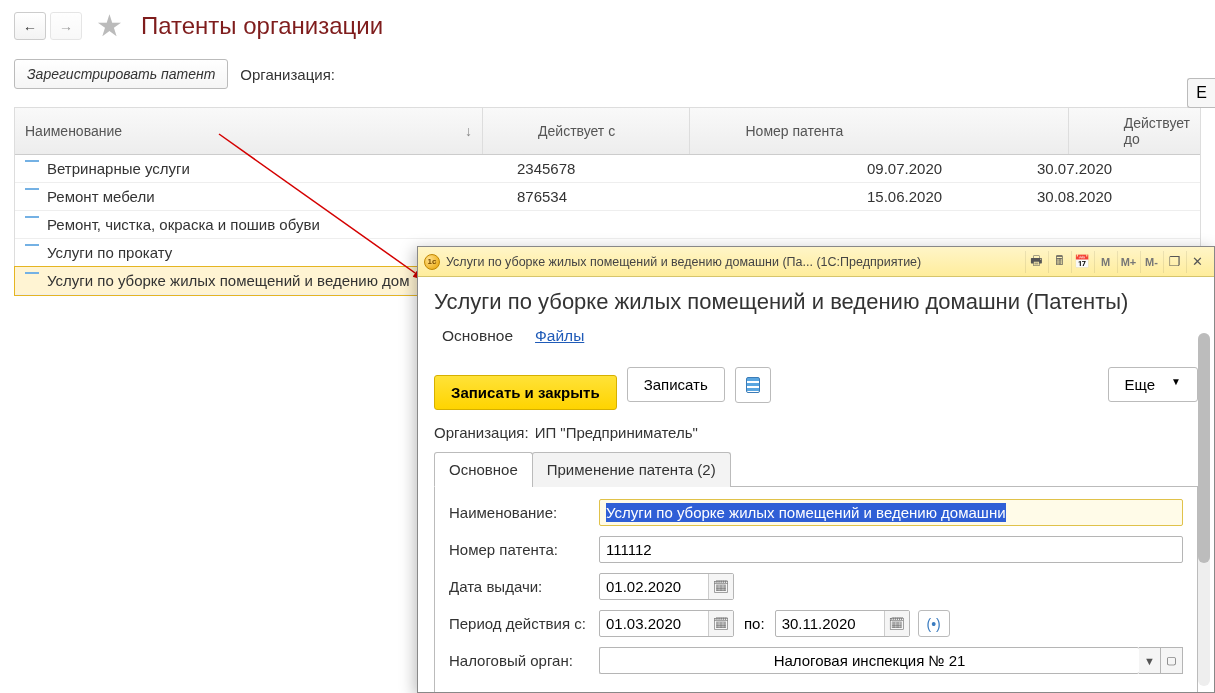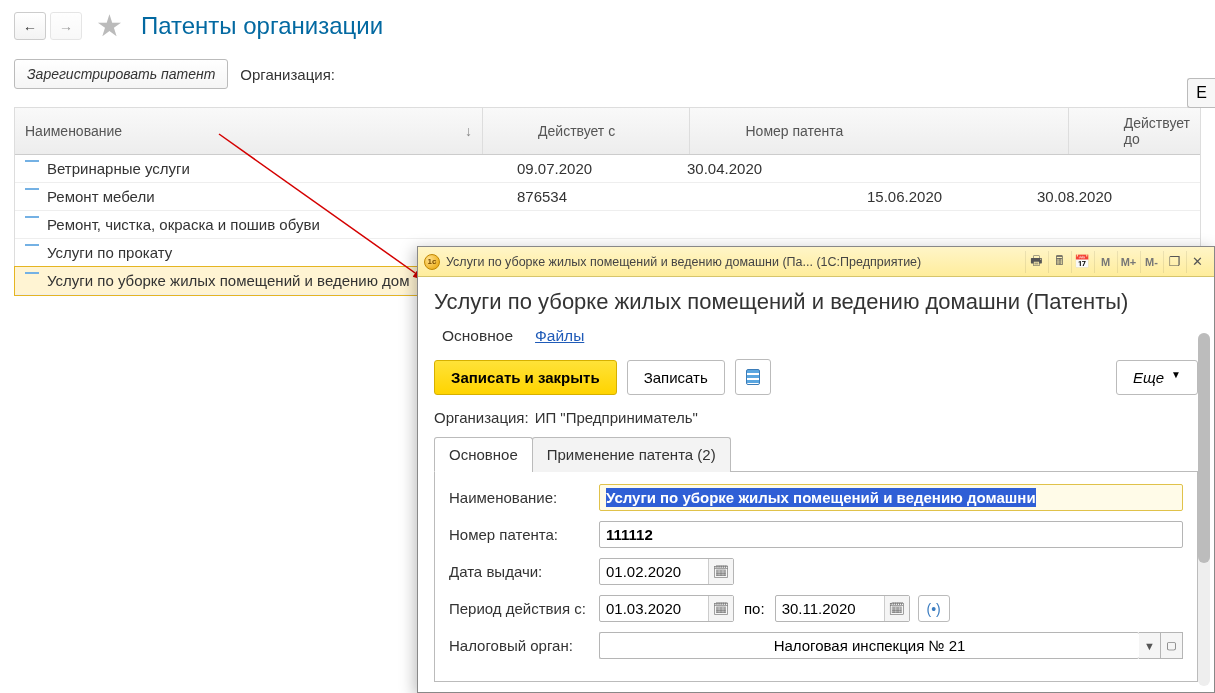--- a/index.html
+++ b/index.html
@@ -3,21 +3,21 @@
 <meta charset="utf-8">
 <style>
   * { box-sizing: border-box; font-family: Arial, sans-serif; }
   body { margin: 0; background: #fff; width: 1215px; height: 693px; overflow: hidden; position: relative; }
 
   
   .topnav { display: flex; align-items: center; padding: 8px 14px 16px 14px; }
   .navbtn { width: 32px; height: 28px; border: 1px solid #ccc; border-radius: 3px; background: linear-gradient(#fff,#f3f3f3); display: flex; align-items: center; justify-content: center; font-size: 14px; color: #333; margin-right: 4px; cursor: pointer; }
   .navbtn.disabled { opacity: 0.5; }
   .star { margin: 0 18px 0 10px; color: #bbb; font-size: 30px; }
-  .page-title { font-size: 24px; color: #0369a1; }
+  .page-title { font-size: 24px; color: #7f1d1d; }
 
   
   .more-top { position: absolute; top: 78px; right: 0; height: 30px; border: 1px solid #bbb; border-radius: 3px; padding: 0 8px; display: flex; align-items: center; background: #f7f7f7; border-right: none; border-top-right-radius: 0; border-bottom-right-radius: 0; }
 
   
   .toolbar { padding: 0 14px 18px 14px; display: flex; align-items: center; }
   .btn { border: 1px solid #bbb; border-radius: 3px; background: linear-gradient(#fff,#f5f5f5); padding: 6px 12px; font-size: 14px; cursor: pointer; color: #333; font-style: italic; }
   .lbl { font-size: 15px; color: #333; margin-left: 12px; }
 
   
@@ -51,38 +51,38 @@
   .tbicon { width: 22px; height: 22px; display: flex; align-items: center; justify-content: center; font-size: 13px; color: #555; cursor: pointer; border-left: 1px solid rgba(0,0,0,.08); }
   .mmm { color: #777; font-family: "Tahoma", sans-serif; font-weight: bold; font-size: 11px; }
 
   .popup-content { position: relative; padding: 10px 16px 16px 16px; height: calc(100% - 30px); overflow: hidden; }
   .form-title { font-size: 22px; color: #333; margin: 2px 0 8px 0; }
   .sublinks { display: flex; gap: 22px; padding: 4px 8px 14px 8px; font-size: 15.5px; }
   .sublinks .active { color: #333; }
   .sublinks a { color: #1f5bb8; text-decoration: underline; cursor: pointer; }
 
   .cmdbar { display: flex; align-items: center; gap: 10px; }
-  .btn-yellow { background: linear-gradient(#ffe238,#ffd400); border: 1px solid #d6b000; font-weight: bold; font-size: 15px; padding: 8px 16px; border-radius: 3px; cursor: pointer; }
+  .btn-yellow { background: linear-gradient(#ffe238,#ffd400); border: 1px solid #d6b000; font-weight: bold; font-size: 15px; padding: 8px 16px; border-radius: 3px; cursor: pointer; margin-top: 16px; }
   .btn-white { border: 1px solid #bbb; border-radius: 3px; background: #fff; padding: 8px 16px; font-size: 15px; cursor: pointer; }
   .btn-iconly { border: 1px solid #bbb; border-radius: 3px; background: #fff; width: 36px; height: 36px; display: flex; align-items: center; justify-content: center; cursor: pointer; }
   .ic-db { width: 14px; height: 16px; background: repeating-linear-gradient(#5aa6e0 0 3px, #fff 3px 5px); border-radius: 2px; border: 1px solid #3b7cb8; }
   .more-right { margin-left: auto; }
-  .more-right .btn-white { display: flex; align-items: flex-start; gap: 7px; font-style: italic; }
+  .more-right .btn-white { display: flex; align-items: flex-start; gap: 16px; }
 
   .orgline { margin: 14px 0 10px 0; font-size: 15px; color: #333; display: flex; gap: 6px; }
 
   .tabs { display: flex; border-bottom: 1px solid #bbb; }
   .tab { padding: 8px 14px; border: 1px solid #bbb; border-bottom: none; background: #f3f3f3; font-size: 15px; color: #333; cursor: pointer; margin-right: -1px; border-top-left-radius: 3px; border-top-right-radius: 3px; position: relative; top: 1px; }
   .tab.active { background: #fff; border-bottom: 1px solid #fff; }
 
   .tabbody { border: 1px solid #bbb; border-top: none; padding: 12px 14px; }
   .form-row { display: flex; align-items: center; margin-bottom: 10px; }
   .form-label { width: 150px; font-size: 15px; color: #333; }
   .input { border: 1px solid #b5b5b5; border-radius: 2px; padding: 4px 6px; font-size: 15px; height: 27px; }
-  .input-wide { flex: 1; font-weight: bold; }
+  .input-wide { flex: 1; }
   .input-sel { border: 1px solid #e0c24a; background: #fffbe8; }
   .input-sel .selected { background: #2f5fd6; color: #fff; padding: 1px 0; }
   .date-wrap { position: relative; display: inline-block; }
   .date-wrap .input { width: 135px; }
   .cal-btn { position: absolute; right: 1px; top: 1px; width: 25px; height: 25px; border-left: 1px solid #ccc; display: flex; align-items: center; justify-content: center; font-size: 13px; color: #555; cursor: pointer; background: #f5f5f5; }
   .to-lbl { margin: 0 10px; font-size: 15px; }
   .plus-btn { width: 32px; height: 27px; border: 1px solid #bbb; border-radius: 3px; margin-left: 8px; display: flex; align-items: center; justify-content: center; font-size: 14px; color: #3b7cc0; cursor: pointer; background: #fff; }
   .select-wrap { flex: 1; display: flex; }
   .select-wrap .input { flex: 1; text-align: center; }
   .drop-btn { width: 22px; height: 27px; border: 1px solid #b5b5b5; border-left: none; display: flex; align-items: center; justify-content: center; font-size: 11px; color: #555; cursor: pointer; background: #f5f5f5; }
@@ -125,22 +125,23 @@
     <div class="gh-cell c-from">Действует с</div>
     <div class="gh-cell c-num">Номер патента</div>
     <div class="gh-cell c-to">Действует до</div>
   </div>
   <div class="grid-body">
     <div class="grid-row">
       <div class="gc c-name">
           <span class="icon-dash"></span>
           <span>Ветринарные услуги</span>
         </div>
+      <div class="gc c-num">2345678</div>
       <div class="gc c-from">09.07.2020</div>
-      <div class="gc c-to">30.04.2020</div>
+      <div class="gc c-to">30.07.2020</div>
     </div>
     <div class="grid-row">
       <div class="gc c-name">
           <span class="icon-dash"></span>
           <span>Ремонт мебели</span>
         </div>
       <div class="gc c-num">876534</div>
       <div class="gc c-from">15.06.2020</div>
       <div class="gc c-to">30.08.2020</div>
     </div>

